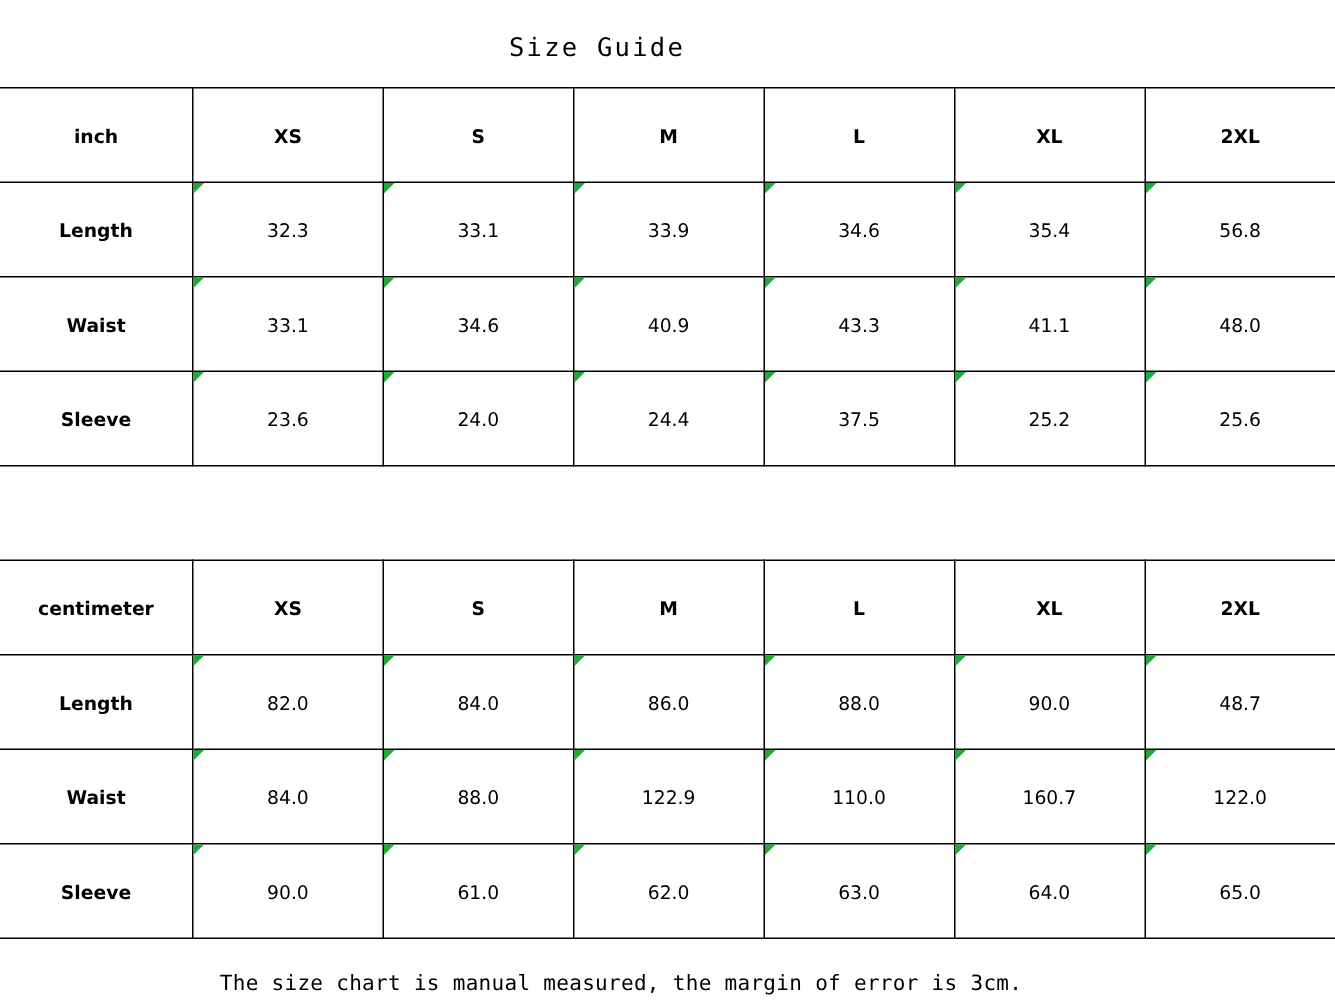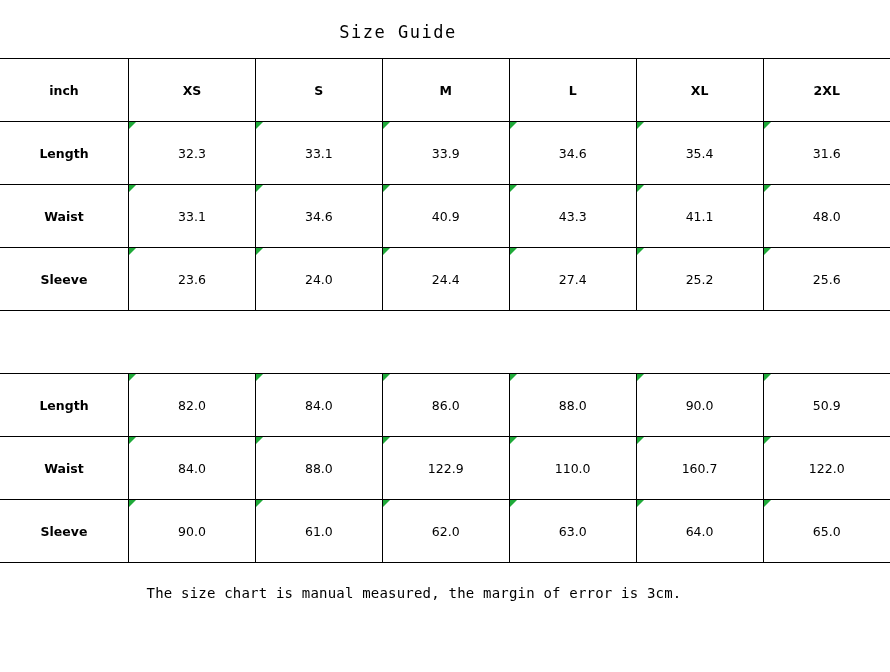--- a/index.html
+++ b/index.html
@@ -95,55 +95,64 @@
         <td class="head-cell">XL</td>
         <td class="head-cell">2XL</td>
       </tr>
       <tr>
         <td class="row-label">Length</td>
         <td><span class="corner"></span><span>32.3</span></td>
         <td><span class="corner"></span><span>33.1</span></td>
         <td><span class="corner"></span><span>33.9</span></td>
         <td><span class="corner"></span><span>34.6</span></td>
         <td><span class="corner"></span><span>35.4</span></td>
-        <td><span class="corner"></span><span>31.6</span></td>
+        <td><span class="corner"></span><span>56.8</span></td>
       </tr>
       <tr>
         <td class="row-label">Waist</td>
         <td><span class="corner"></span><span>33.1</span></td>
         <td><span class="corner"></span><span>34.6</span></td>
         <td><span class="corner"></span><span>40.9</span></td>
         <td><span class="corner"></span><span>43.3</span></td>
         <td><span class="corner"></span><span>41.1</span></td>
         <td><span class="corner"></span><span>48.0</span></td>
       </tr>
       <tr>
         <td class="row-label">Sleeve</td>
         <td><span class="corner"></span><span>23.6</span></td>
         <td><span class="corner"></span><span>24.0</span></td>
         <td><span class="corner"></span><span>24.4</span></td>
-        <td><span class="corner"></span><span>27.4</span></td>
+        <td><span class="corner"></span><span>37.5</span></td>
         <td><span class="corner"></span><span>25.2</span></td>
         <td><span class="corner"></span><span>25.6</span></td>
       </tr>
     </tbody>
   </table>
 
   <div class="gap"></div>
 
   <table class="size-table">
     <tbody>
       <tr>
+        <td class="unit-cell">centimeter</td>
+        <td class="head-cell">XS</td>
+        <td class="head-cell">S</td>
+        <td class="head-cell">M</td>
+        <td class="head-cell">L</td>
+        <td class="head-cell">XL</td>
+        <td class="head-cell">2XL</td>
+      </tr>
+      <tr>
         <td class="row-label">Length</td>
         <td><span class="corner"></span><span>82.0</span></td>
         <td><span class="corner"></span><span>84.0</span></td>
         <td><span class="corner"></span><span>86.0</span></td>
         <td><span class="corner"></span><span>88.0</span></td>
         <td><span class="corner"></span><span>90.0</span></td>
-        <td><span class="corner"></span><span>50.9</span></td>
+        <td><span class="corner"></span><span>48.7</span></td>
       </tr>
       <tr>
         <td class="row-label">Waist</td>
         <td><span class="corner"></span><span>84.0</span></td>
         <td><span class="corner"></span><span>88.0</span></td>
         <td><span class="corner"></span><span>122.9</span></td>
         <td><span class="corner"></span><span>110.0</span></td>
         <td><span class="corner"></span><span>160.7</span></td>
         <td><span class="corner"></span><span>122.0</span></td>
       </tr>

